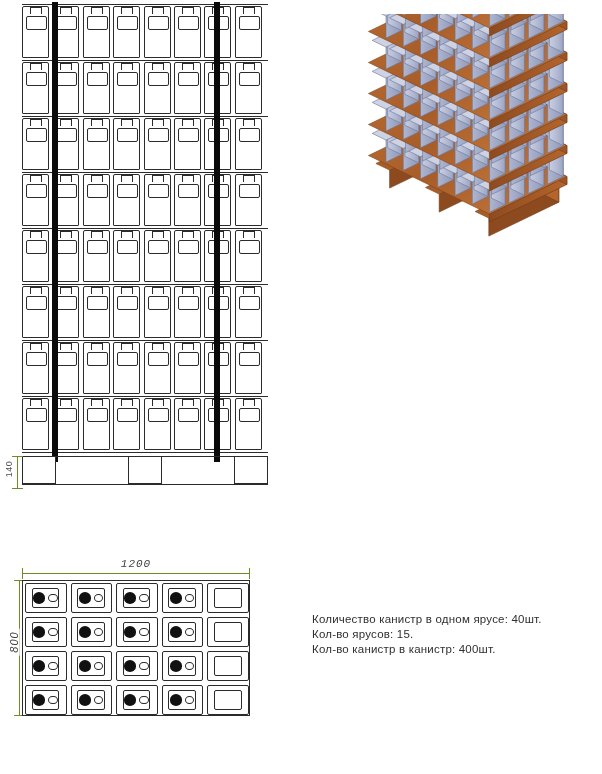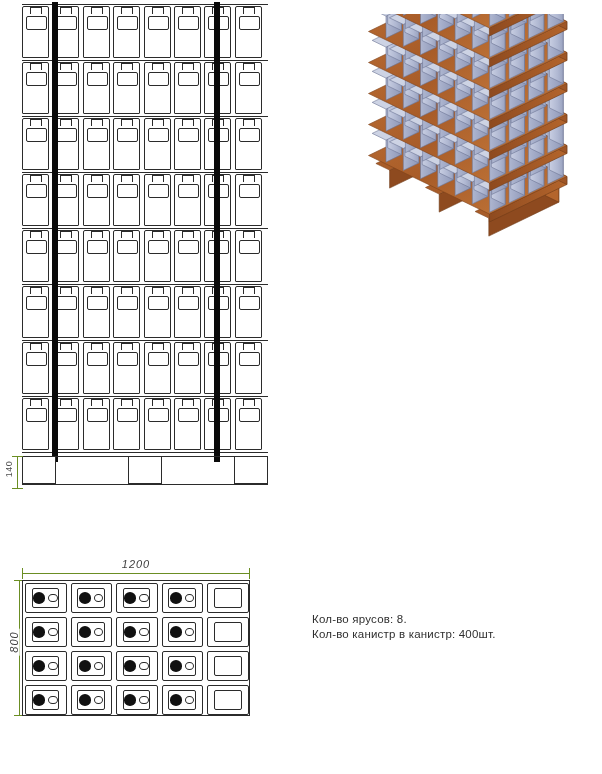--- a/index.html
+++ b/index.html
@@ -173,20 +173,21 @@
     top: 560px;
     width: 262px;
     height: 200px;
   }
   #plan-dim-width {
     position: absolute;
     left: 14px;
     top: 0;
     width: 228px;
     height: 18px;
+    font-family: Liberation Mono, monospace;
   }
   #plan-dim-width .hline {
     position: absolute;
     left: 0;
     top: 13px;
     width: 228px;
     height: 0;
     border-top: 1px solid #6b8e23;
   }
   #plan-dim-width .tick-l,
@@ -1451,17 +1452,18 @@
           <polygon points="253.4,-145.1 267.2,-138.4 267.2,-116.4 253.4,-123.1" fill="url(#canGrad)" stroke="#6c7493" stroke-width="0.6"></polygon>
           <polygon points="253.4,-145.1 267.2,-138.4 251.7,-130.9 237.9,-137.6" fill="#cdd3e4" stroke="#6c7493" stroke-width="0.6"></polygon>
           <polygon points="270.9,-147.5 193.4,-110.0 193.4,-102.0 270.9,-139.5" fill="url(#woodSide)" stroke="#6f3a17" stroke-width="0.6"></polygon>
           <polygon points="150.0,-206.0 270.9,-147.5 270.9,-139.5 150.0,-198.0" fill="url(#woodSide2)" stroke="#6f3a17" stroke-width="0.6"></polygon>
           <polygon points="150.0,-206.0 270.9,-147.5 193.4,-110.0 72.5,-168.5" fill="url(#woodTop)" stroke="#7d4219" stroke-width="0.6"></polygon>
         </g>
     </svg>
   </div>
 
   <div id="caption">
-    <div>Кол-во ярусов: 8.</div>
+    <div>Количество канистр в одном ярусе: 40шт.</div>
+    <div>Кол-во ярусов: 15.</div>
     <div>Кол-во канистр в канистр: 400шт.</div>
   </div>
 
 </div>
 
 </body></html>

